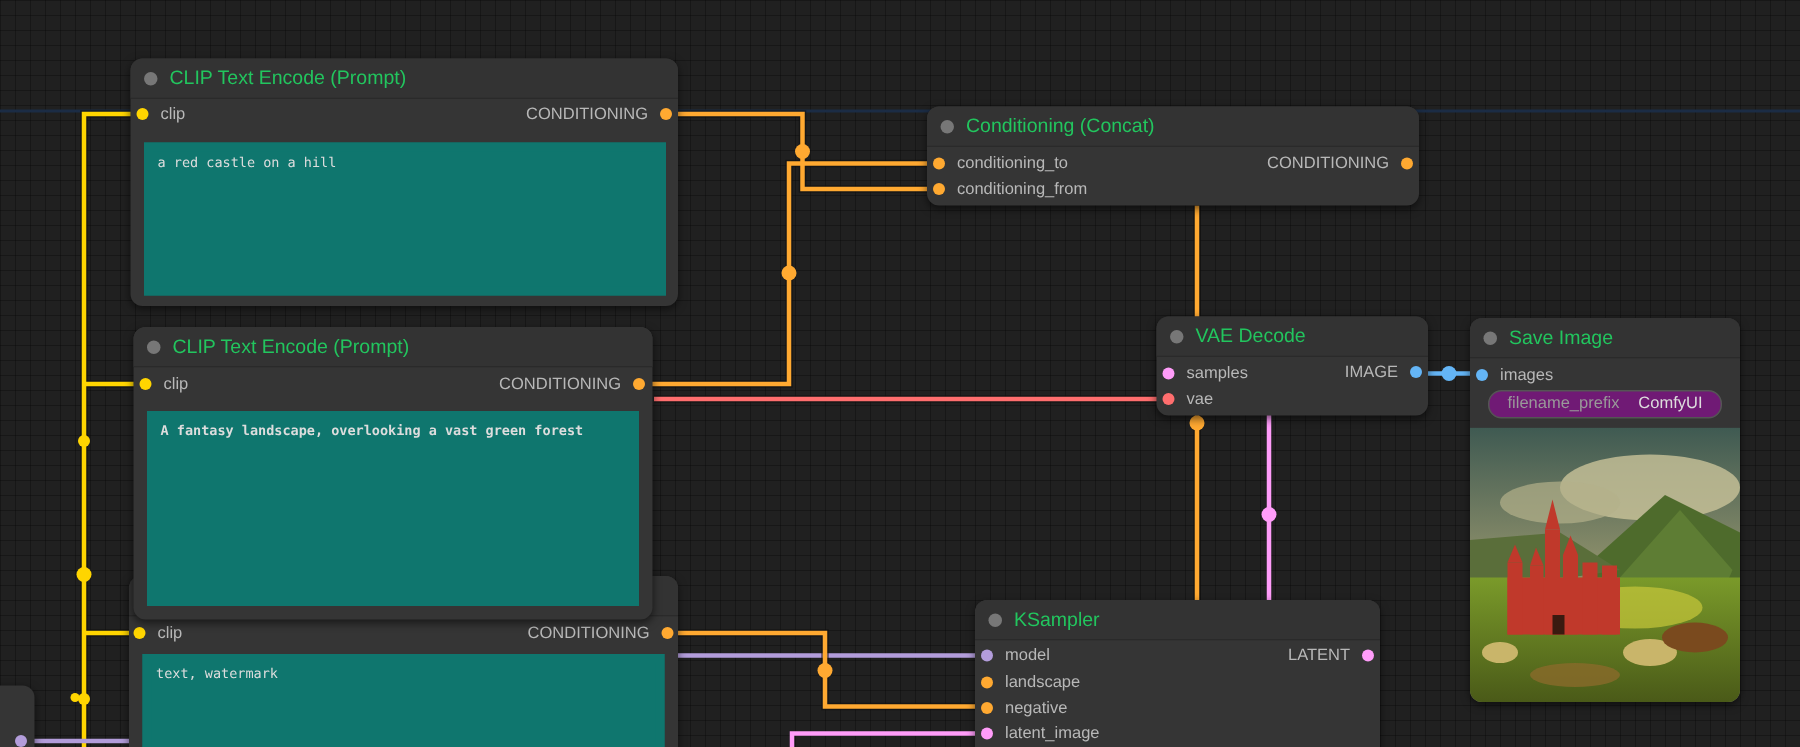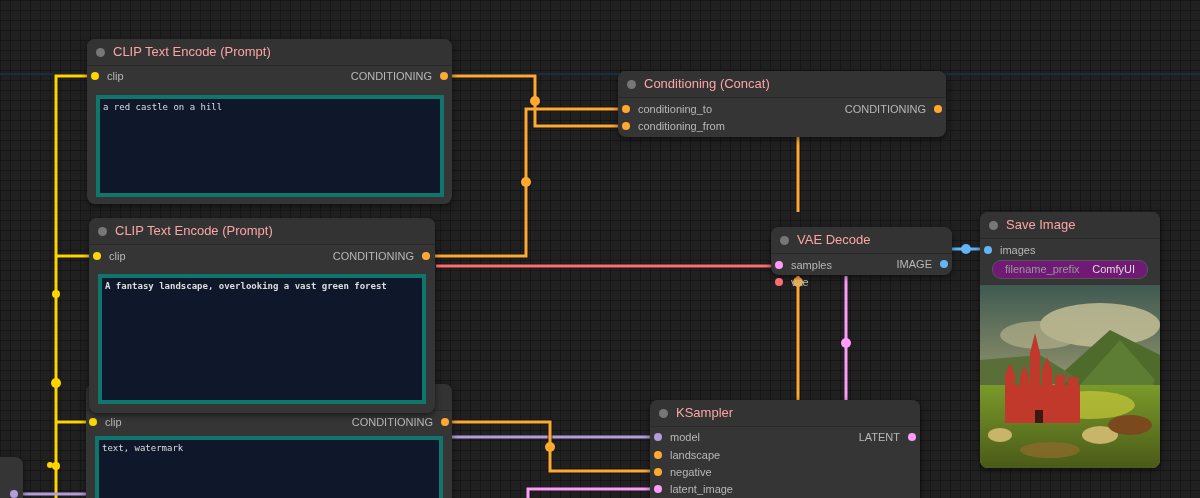--- a/index.html
+++ b/index.html
@@ -8,29 +8,29 @@
   .canvas{position:absolute;left:0;top:0;width:1200px;height:498px;
     background-color:#202020;
     background-image:
       linear-gradient(to right, rgba(0,0,0,0.28) 1px, transparent 1px),
       linear-gradient(to bottom, rgba(0,0,0,0.28) 1px, transparent 1px);
     background-size:10px 10px;}
   svg.links{position:absolute;left:0;top:0;width:1200px;height:498px;}
   .node{position:absolute;background:#353535;border-radius:8px;
     box-shadow:0 2px 6px rgba(0,0,0,0.55);color:#aaa;}
   .node .title{height:26px;line-height:26px;border-bottom:1px solid #2a2a2a;background:#333;
-    border-radius:8px 8px 0 0;font-size:13px;color:#fca5a5;position:relative;padding-left:26px;}
+    border-radius:8px 8px 0 0;font-size:13px;color:#22c55e;position:relative;padding-left:26px;}
   .node .title .dot{position:absolute;left:9px;top:9px;width:9px;height:9px;border-radius:50%;background:#777;}
   .slot{position:absolute;font-size:11px;color:#b8b8b8;height:16px;line-height:16px;white-space:nowrap;}
   .slot .pin{position:absolute;top:4px;width:8px;height:8px;border-radius:50%;}
   .slot.in{padding-left:16px;}
   .slot.in .pin{left:0;}
   .slot.out{padding-right:16px;text-align:right;}
   .slot.out .pin{right:0;}
-  .textarea{position:absolute;background:#0f172a;border:4px solid #0f766e;
+  .textarea{position:absolute;background:#0f766e;border:6px solid #0f766e;
     font-family:"DejaVu Sans Mono","Liberation Mono",monospace;font-size:9px;color:#ddd;
     padding:3px 3px;box-sizing:border-box;white-space:pre-wrap;}
   .widget{position:absolute;left:12px;right:12px;height:17px;border-radius:9px;background:#701a75;
     border:1px solid #555;font-size:11px;line-height:17px;}
   .widget .wl{position:absolute;left:12px;color:#999;}
   .widget .wv{position:absolute;right:12px;color:#ddd;}
   .preview{position:absolute;left:0;right:0;bottom:0;border-radius:0 0 8px 8px;overflow:hidden;}
 </style>
 </head>
 <body>
@@ -112,21 +112,21 @@
   <div class="textarea" style="left:9px;top:56px;width:328px;height:130px;font-weight:bold;">A fantasy landscape, overlooking a vast green forest</div>
 </div>
 
 <div class="node" style="left:618px;top:71px;width:328px;height:66px;">
   <div class="title"><span class="dot"></span><span>Conditioning (Concat)</span></div>
   <div class="slot in" style="left:4px;top:30px;text-align:center;"><span class="pin" style="background:#ffa931"></span><span>conditioning_to</span></div>
   <div class="slot in" style="left:4px;top:47px;"><span class="pin" style="background:#ffa931"></span><span>conditioning_from</span></div>
   <div class="slot out" style="right:4px;top:30px;"><span>CONDITIONING</span><span class="pin" style="background:#ffa931"></span></div>
 </div>
 
-<div class="node" style="left:771px;top:227px;width:181px;height:48px;">
+<div class="node" style="left:771px;top:211px;width:181px;height:66px;">
   <div class="title"><span class="dot"></span><span>VAE Decode</span></div>
   <div class="slot in" style="left:4px;top:30px;"><span class="pin" style="background:#ff9cf9"></span><span>samples</span></div>
   <div class="slot in" style="left:4px;top:47px;"><span class="pin" style="background:#ff6e6e"></span><span>vae</span></div>
   <div class="slot out" style="right:4px;top:29px;"><span>IMAGE</span><span class="pin" style="background:#64b5f6"></span></div>
 </div>
 
 <div class="node" style="left:980px;top:212px;width:180px;height:256px;">
   <div class="title"><span class="dot"></span><span>Save Image</span></div>
   <div class="slot in" style="left:4px;top:30px;"><span class="pin" style="background:#64b5f6"></span><span>images</span></div>
   <div class="widget" style="top:48px;">

